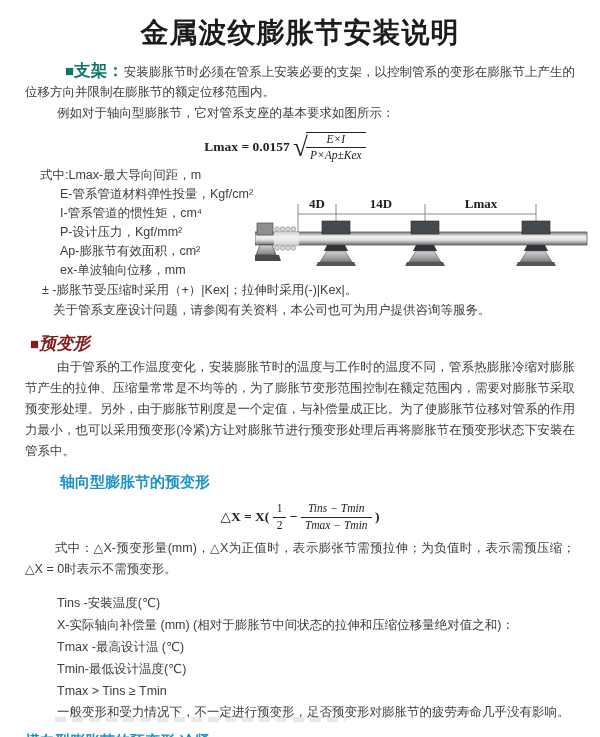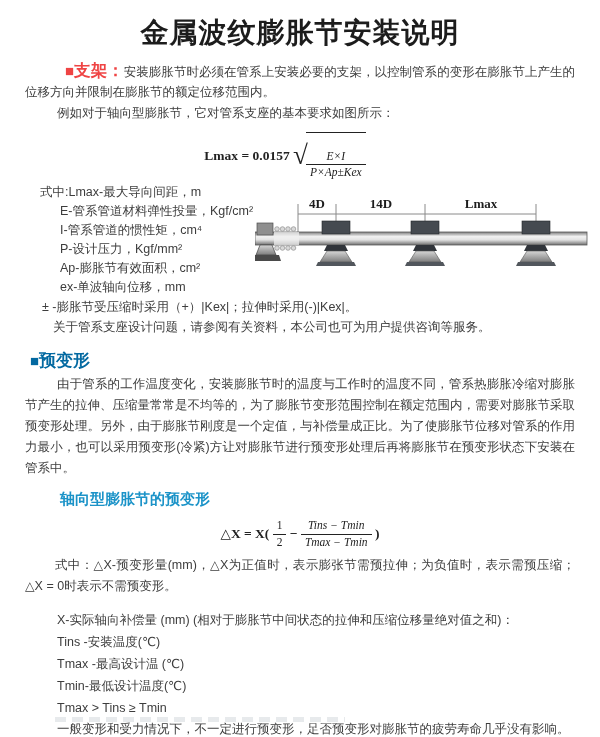--- a/index.html
+++ b/index.html
@@ -12,50 +12,50 @@
     position:relative;
     overflow:hidden;
   }
   .title {
     text-align:center;
     font-size:28px; font-weight:bold; color:#1c1c1c;
     margin:14px 0 8px 0; letter-spacing:1px;
   }
   .content { padding:0 25px; font-size:12.5px; line-height:20px; }
   .p-intro { margin:4px 0 0 0; text-indent:40px; text-align:justify; }
-  .inline-heading { color:#ef4444; font-weight:bold; font-size:16.5px; }
+  .inline-heading { color:#0f766e; font-weight:bold; font-size:16.5px; }
   .marker { font-size:15px; }
   .p-example { margin:1px 0 0 0; text-indent:32px; }
 
   
   .formula-block { text-align:center; font-family:"Liberation Serif","DejaVu Serif",serif; color:#222; }
   .formula1 { margin:9px 30px 4px 0; font-size:13.5px; font-weight:bold; }
   .frac { display:inline-block; vertical-align:middle; text-align:center; font-size:11.5px; line-height:1.15; font-weight:normal; }
   .frac .num { display:block; padding:0 4px 1px 4px; border-bottom:1px solid #222; }
   .frac .den { display:block; padding:1px 4px 0 4px; }
   .ital { font-style:italic; }
   .sqrt-sym { font-size:27px; font-weight:normal; vertical-align:middle; line-height:1; letter-spacing:-2px; }
-  .under-root { border-top:1.4px solid #222; padding-top:17px; }
+  .under-root { border-top:1.4px solid #222; padding-top:0; }
   .formula2 { margin:10px 0 6px 0; font-size:13.5px; font-weight:bold; }
   .fpart { vertical-align:middle; }
 
   
   .defs { margin-top:4px; }
   .defs div { line-height:19px; }
   .def-lead { margin-left:15px; }
   .def-item { margin-left:35px; }
   .def-pm   { margin-left:17px; line-height:20px !important; }
   .def-service { margin-left:28px; line-height:20px !important; }
 
   
   .figure { position:absolute; left:255px; top:192px; width:345px; height:100px; }
   .dim-label { font-family:"Liberation Serif","DejaVu Serif",serif; font-weight:bold; font-size:13px; fill:#1d1d1d; }
 
   
-  .section-heading { color:#0369a1; font-size:17px; font-weight:bold; margin:14px 0 3px 5px; }
+  .section-heading { color:#7f1d1d; font-size:17px; font-weight:bold; margin:14px 0 3px 5px;font-style:italic; }
   .p-body { margin:0; text-indent:32px; text-align:justify; line-height:21px; }
   .sub-heading { color:#1b93c8; font-size:15px; font-weight:bold; margin:10px 0 0 35px; }
   .sub-heading.lateral { margin-left:0; margin-top:8px; }
   .p-explain { margin:2px 0 12px 0; text-indent:30px; text-align:justify; line-height:21px; }
   .defs2 { margin-top:1px; }
   .defs2 div { margin-left:32px; line-height:22px; }
   .p-note { margin:0; text-indent:32px; line-height:21px; }
 
   .cutoff-line {
     position:absolute; left:55px; top:717px; width:290px; height:5px;
@@ -100,22 +100,22 @@
     <span class="fpart">△X = X(</span>
     <span class="frac"><span class="num">1</span><span class="den">2</span></span>
     <span class="fpart">−</span>
     <span class="frac ital"><span class="num">Tins − Tmin</span><span class="den">Tmax − Tmin</span></span>
     <span class="fpart">)</span>
   </div>
 
   <p class="p-explain">式中：△X-预变形量(mm)，△X为正值时，表示膨张节需预拉伸；为负值时，表示需预压缩；△X = 0时表示不需预变形。</p>
 
   <div class="defs2">
+    <div>Tins -安装温度(℃)</div>
     <div>X-实际轴向补偿量 (mm) (相对于膨胀节中间状态的拉伸和压缩位移量绝对值之和)：</div>
-    <div>Tins -安装温度(℃)</div>
     <div>Tmax -最高设计温 (℃)</div>
     <div>Tmin-最低设计温度(℃)</div>
     <div>Tmax &gt; Tins ≥ Tmin</div>
   </div>
 
   <p class="p-note">一般变形和受力情况下，不一定进行预变形，足否预变形对膨胀节的疲劳寿命几乎没有影响。</p>
 
   <div class="sub-heading lateral">横向型膨胀节的预变形-冷紧</div>
 
 </div>

